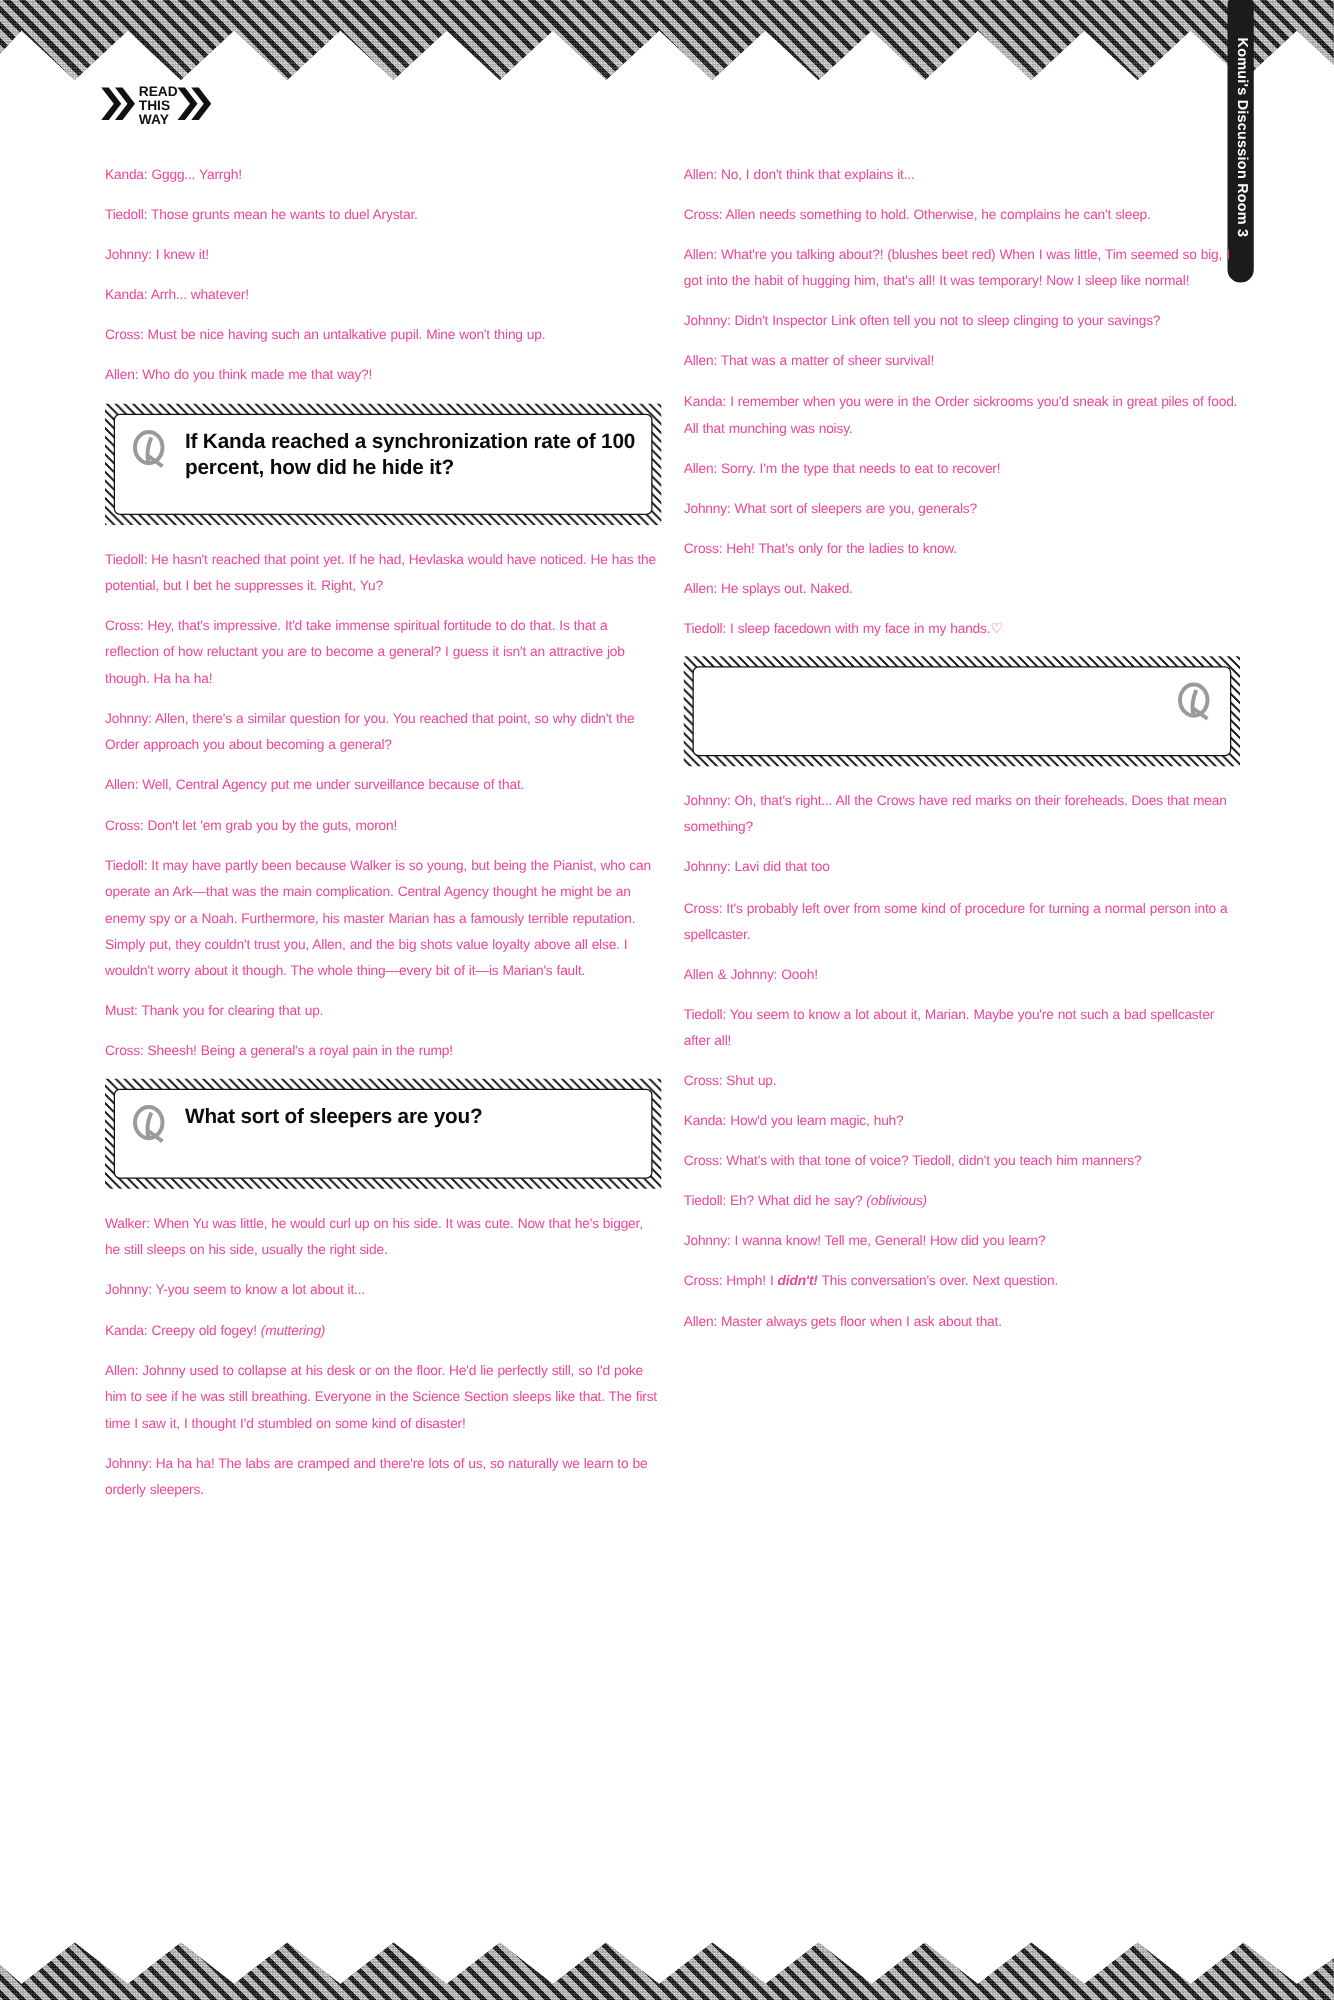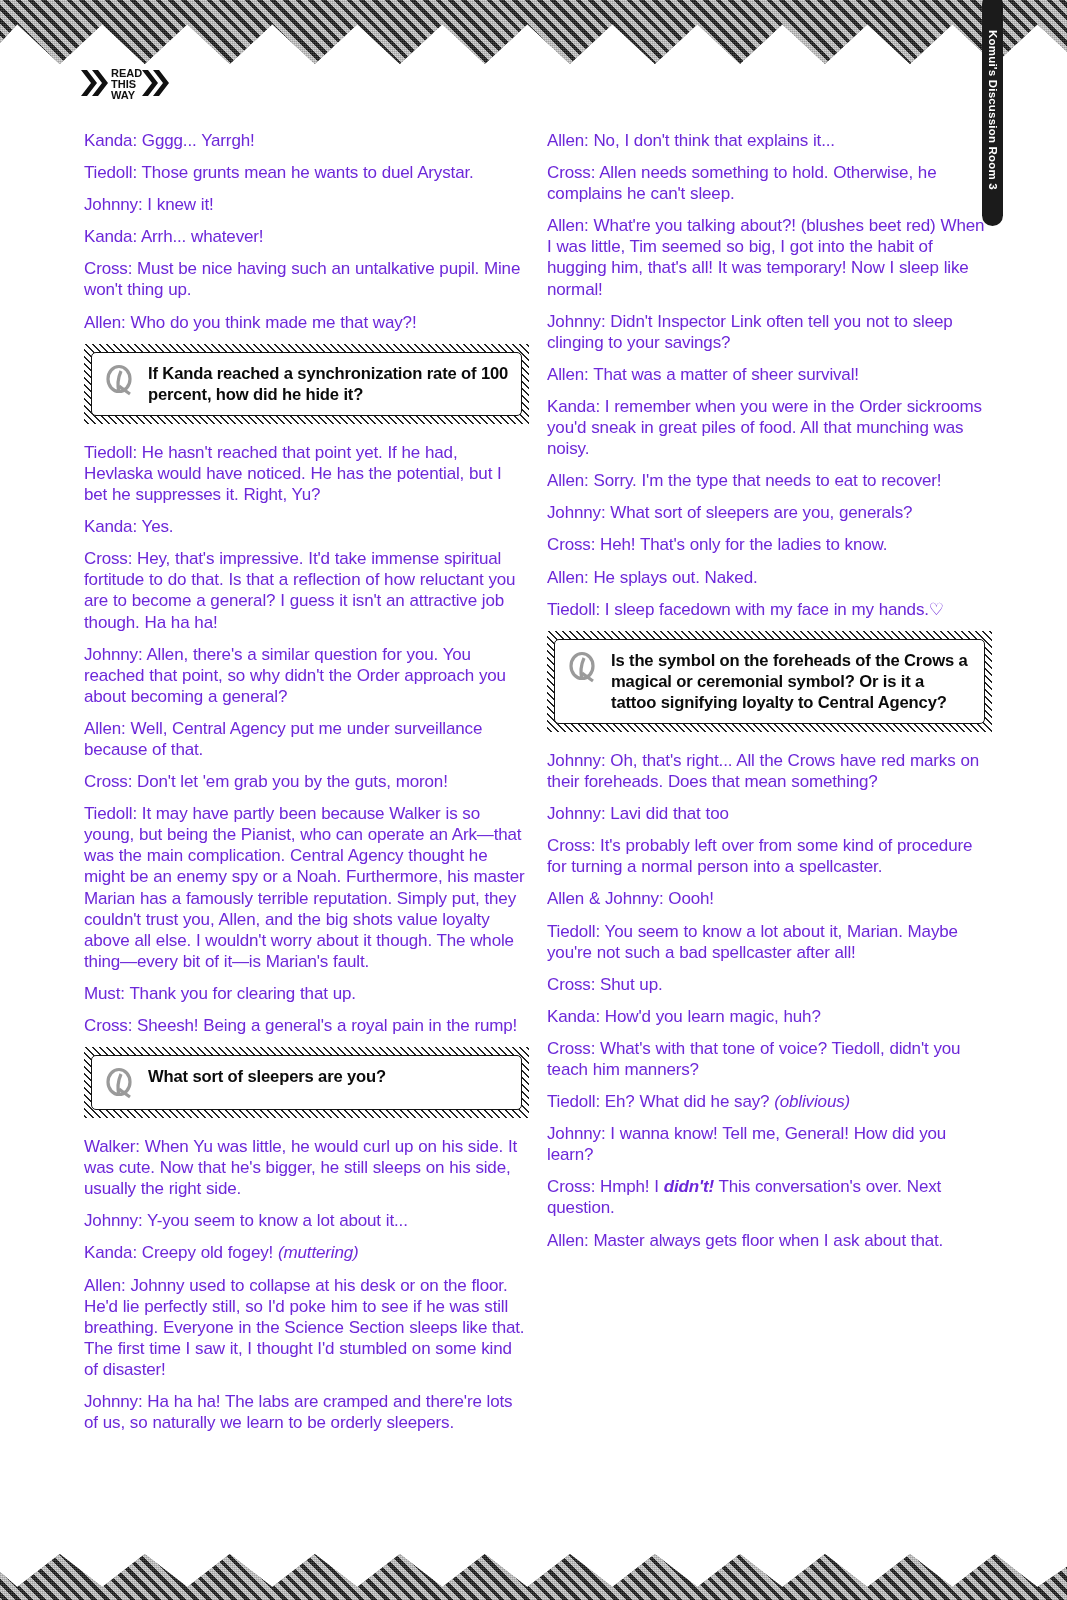--- a/index.html
+++ b/index.html
@@ -116,23 +116,23 @@
   .col {
     position: absolute;
     top: 130px;
     width: 445px;
   }
   #col-left  { left: 84px; }
   #col-right { left: 547px; }
 
   .para {
     font-family: "Liberation Sans", sans-serif;
-    font-size: 17px;
+    font-size: 11px;
     line-height: 21.1px;
-    color: #6d28d9;
+    color: #ec4899;
     margin: 0 0 11px 0;
     letter-spacing: -0.15px;
     word-spacing: 0.3px;
   }
   .para:last-child { margin-bottom: 0; }
   .para i { font-style: italic; }
   .para b { font-weight: bold; font-style: italic; }
 
   
   .qbox {
@@ -141,21 +141,21 @@
     padding: 8px 7px;
     background:
       repeating-linear-gradient(45deg,
         #222 0px, #222 2px, #fff 2px, #fff 5px);
     background-size: 7px 7px;
   }
   .qbox-inner {
     background: #ffffff;
     border: 1.2px solid #111;
     border-radius: 5px;
-    padding: 9px 12px 10px 12px;
+    padding: 9px 12px 27px 12px;
     display: flex;
     align-items: flex-start;
     gap: 12px;
     min-height: 34px;
     justify-content: flex-end;
   }
   .q-mark {
     flex: 0 0 auto;
     width: 32px;
     height: 32px;
@@ -217,21 +217,20 @@
               <g fill="none" stroke="#9a9a9a" stroke-width="3.2">
                 <ellipse cx="15" cy="15" rx="11" ry="12.5"></ellipse>
                 <path d="M17 7 C14 14, 13 21, 15 28"></path>
                 <path d="M15 22 C19 25, 23 28, 26 30"></path>
               </g>
             </svg></div>
           <div class="q-text">If Kanda reached a synchronization rate of 100 percent, how did he hide it?</div>
         </div>
       </div>
       <p class="para">Tiedoll: He hasn't reached that point yet. If he had, Hevlaska would have noticed. He has the potential, but I bet he suppresses it. Right, Yu?</p>
-      <p class="para">Kanda: Yes.</p>
       <p class="para">Cross: Hey, that's impressive. It'd take immense spiritual fortitude to do that. Is that a reflection of how reluctant you are to become a general? I guess it isn't an attractive job though. Ha ha ha!</p>
       <p class="para">Johnny: Allen, there's a similar question for you. You reached that point, so why didn't the Order approach you about becoming a general?</p>
       <p class="para">Allen: Well, Central Agency put me under surveillance because of that.</p>
       <p class="para">Cross: Don't let 'em grab you by the guts, moron!</p>
       <p class="para">Tiedoll: It may have partly been because Walker is so young, but being the Pianist, who can operate an Ark—that was the main complication. Central Agency thought he might be an enemy spy or a Noah. Furthermore, his master Marian has a famously terrible reputation. Simply put, they couldn't trust you, Allen, and the big shots value loyalty above all else. I wouldn't worry about it though. The whole thing—every bit of it—is Marian's fault.</p>
       <p class="para">Must: Thank you for clearing that up.</p>
       <p class="para">Cross: Sheesh! Being a general's a royal pain in the rump!</p>
       <div class="qbox">
         <div class="qbox-inner">
           <div class="q-mark"><svg viewBox="0 0 32 32" width="32" height="32">
@@ -265,21 +264,20 @@
       <p class="para">Tiedoll: I sleep facedown with my face in my hands.♡</p>
       <div class="qbox">
         <div class="qbox-inner">
           <div class="q-mark"><svg viewBox="0 0 32 32" width="32" height="32">
               <g fill="none" stroke="#9a9a9a" stroke-width="3.2">
                 <ellipse cx="15" cy="15" rx="11" ry="12.5"></ellipse>
                 <path d="M17 7 C14 14, 13 21, 15 28"></path>
                 <path d="M15 22 C19 25, 23 28, 26 30"></path>
               </g>
             </svg></div>
-          <div class="q-text">Is the symbol on the foreheads of the Crows a magical or ceremonial symbol? Or is it a tattoo signifying loyalty to Central Agency?</div>
         </div>
       </div>
       <p class="para">Johnny: Oh, that's right... All the Crows have red marks on their foreheads. Does that mean something?</p>
       <p class="para">Johnny: Lavi did that too</p>
       <p class="para">Cross: It's probably left over from some kind of procedure for turning a normal person into a spellcaster.</p>
       <p class="para">Allen &amp; Johnny: Oooh!</p>
       <p class="para">Tiedoll: You seem to know a lot about it, Marian. Maybe you're not such a bad spellcaster after all!</p>
       <p class="para">Cross: Shut up.</p>
       <p class="para">Kanda: How'd you learn magic, huh?</p>
       <p class="para">Cross: What's with that tone of voice? Tiedoll, didn't you teach him manners?</p>

